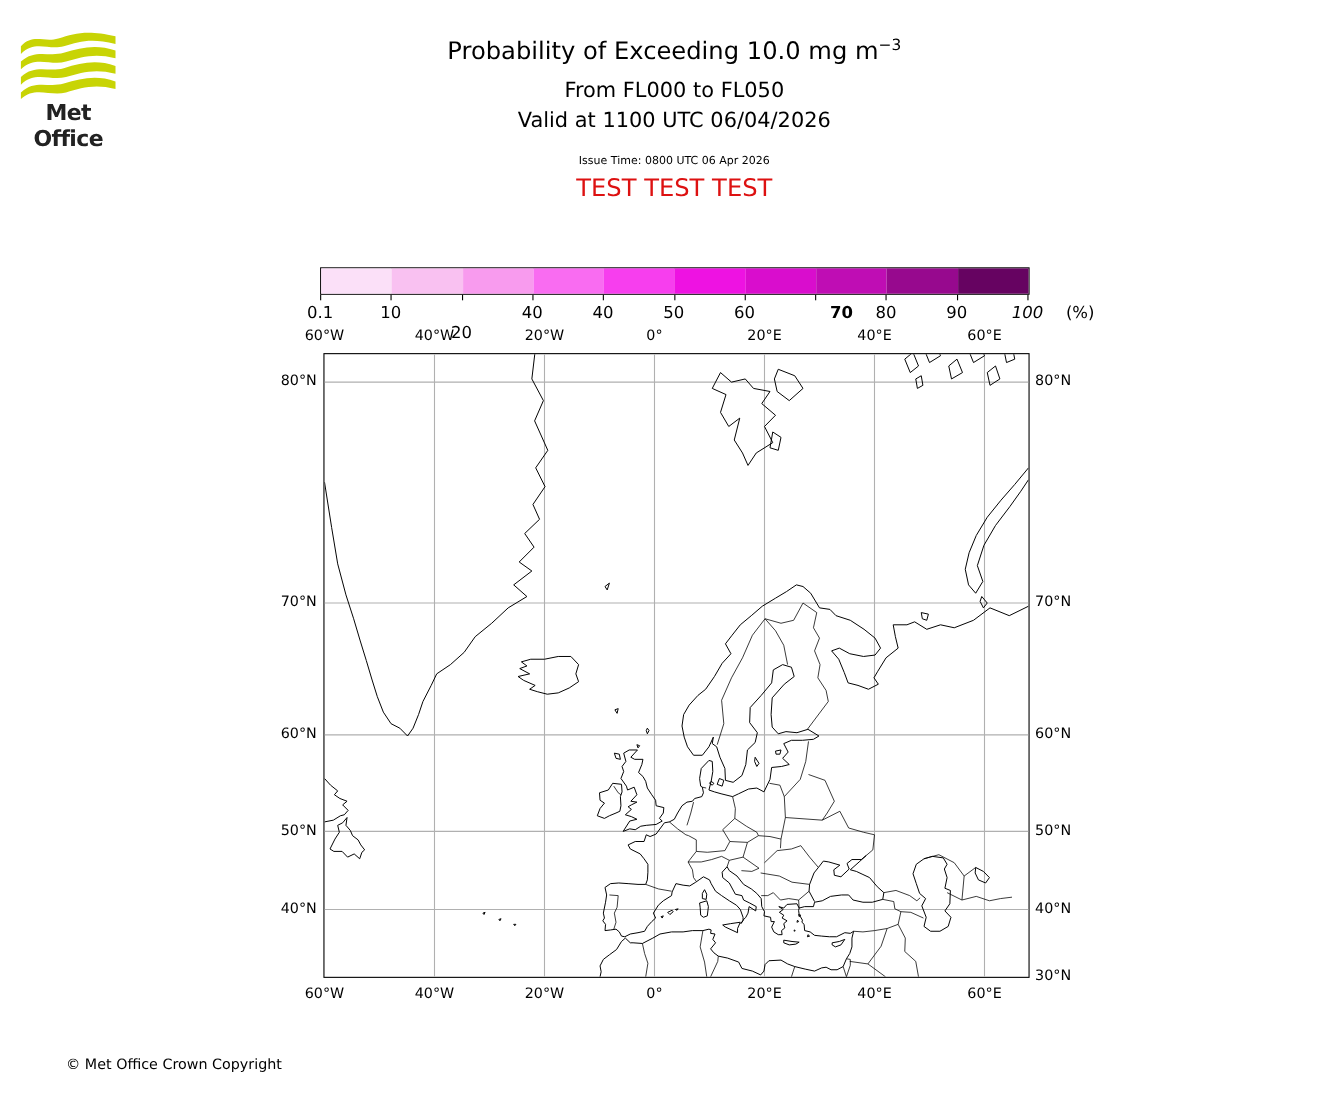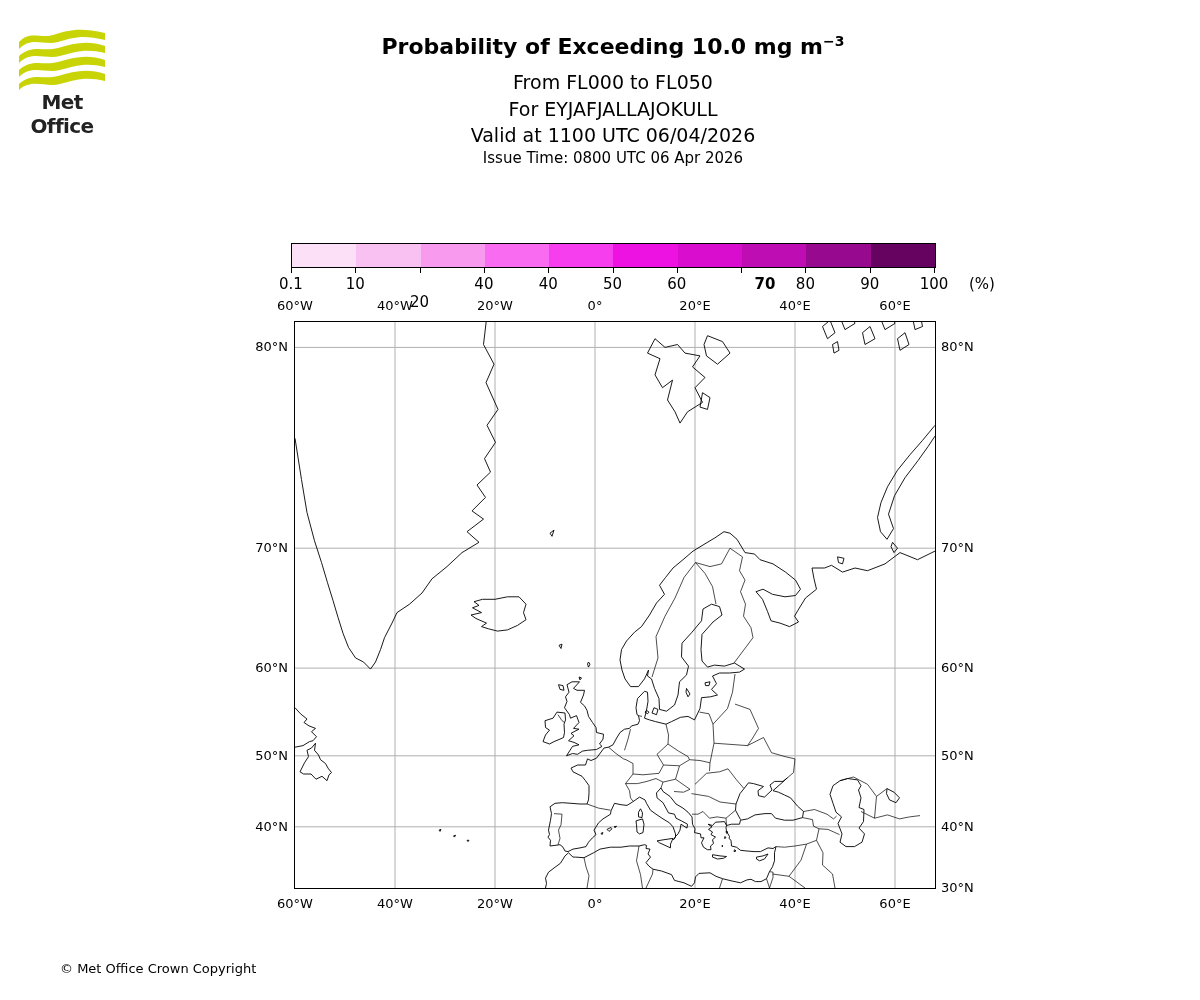--- a/index.html
+++ b/index.html
@@ -2,25 +2,25 @@
 <html><head>
 <meta charset="utf-8">
 <style>
   html,body{margin:0;padding:0;background:#fff;}
   body{width:1200px;height:1000px;position:relative;font-family:"DejaVu Sans","Liberation Sans",sans-serif;color:#000;overflow:hidden;}
   .abs{position:absolute;}
   
   #logo{left:14px;top:26px;width:96px;height:64px;}
   #logo-text{left:10px;top:90px;width:104px;text-align:center;font-size:20px;font-weight:700;color:#222;letter-spacing:-0.6px;}
   #title-block{left:26px;top:28px;width:1174px;text-align:center;}
-  #main-title{font-size:22px;line-height:26px;margin:0 0 9px 0;font-weight:700;}
+  #main-title{font-size:22px;line-height:26px;margin:0 0 9px 0;font-weight:400;}
   #main-title sup{font-size:14px;}
   .subtitle{font-size:19px;line-height:26.5px;}
   #note{font-size:13.5px;margin-top:17px;}
-  #issue{font-size:15px;}
+  #issue{font-size:10px;margin-top:19px;}
   #test-banner{font-size:22px;margin-top:7px;font-weight:400;}
   
   #colorbar{left:291px;top:243px;width:645px;height:25px;border:1px solid #000;box-sizing:border-box;font-size:0;}
   .cb-seg{display:inline-block;height:23px;width:64.3px;}
   #cb-ticks{left:291px;top:268px;width:700px;height:30px;}
   .cb-tick{position:absolute;top:0;width:1px;height:5px;background:#000;}
   .cb-lab{position:absolute;top:7px;width:60px;margin-left:-30px;text-align:center;font-size:15px;}
   #cb-unit{position:absolute;top:7px;left:661px;width:60px;text-align:center;font-size:15px;}
   
   #map-frame{left:295px;top:322px;width:640px;height:566px;border:1.5px solid #000;box-sizing:content-box;margin-left:-1.5px;margin-top:-1.5px;}
@@ -42,23 +42,23 @@
       <path d="M3,44 C16,32 28,40 42,36 C58,31 72,28 89,34 L89,41 C70,36 58,40 44,44 C30,48 16,38 3,51 Z" fill="#c8d405"></path>
       <path d="M3,58 C16,46 28,54 42,50 C58,45 72,42 89,48 L89,55 C70,50 58,54 44,58 C30,62 16,52 3,64 Z" fill="#c8d405"></path>
     </g>
   </svg>
 </div>
 <div class="abs" id="logo-text">Met Office</div>
 
 <div class="abs" id="title-block">
   <div id="main-title"><span>Probability of Exceeding 10.0 mg m</span><sup>−3</sup></div>
   <div class="subtitle">From FL000 to FL050</div>
-  <div class="subtitle">For EYJAFJALLAJOKULL</div>
   <div class="subtitle">Valid at 1100 UTC 06/04/2026</div>
   <div id="issue">Issue Time: 0800 UTC 06 Apr 2026</div>
+  <div id="test-banner" style="color: rgb(221, 17, 17);">TEST TEST TEST</div>
 </div>
 
 <div class="abs" id="colorbar"><span class="cb-seg" style="background: rgb(251, 224, 248);"></span><span class="cb-seg" style="background: rgb(249, 193, 241);"></span><span class="cb-seg" style="background: rgb(248, 155, 238);"></span><span class="cb-seg" style="background: rgb(249, 108, 241);"></span><span class="cb-seg" style="background: rgb(247, 62, 238);"></span><span class="cb-seg" style="background: rgb(238, 18, 226);"></span><span class="cb-seg" style="background: rgb(217, 13, 205);"></span><span class="cb-seg" style="background: rgb(191, 13, 180);"></span><span class="cb-seg" style="background: rgb(151, 9, 142);"></span><span class="cb-seg" style="background: rgb(102, 3, 97);"></span></div>
 <div class="abs" id="cb-ticks">
   <span id="cb-unit">(%)</span>
 <span class="cb-tick" style="left: 0px;"></span>
     <span class="cb-lab" style="left: 0px;">0.1</span>
     <span class="cb-tick" style="left: 64.3px;"></span>
     <span class="cb-lab" style="left: 64.3px;">10</span>
     <span class="cb-tick" style="left: 128.6px;"></span>
@@ -71,21 +71,21 @@
     <span class="cb-lab" style="left: 321.5px;">50</span>
     <span class="cb-tick" style="left: 385.8px;"></span>
     <span class="cb-lab" style="left: 385.8px;">60</span>
     <span class="cb-tick" style="left: 450.1px;"></span>
     <span class="cb-lab" style="left: 474px; font-weight: bold;">70</span>
     <span class="cb-tick" style="left: 514.4px;"></span>
     <span class="cb-lab" style="left: 514.4px;">80</span>
     <span class="cb-tick" style="left: 578.7px;"></span>
     <span class="cb-lab" style="left: 578.7px;">90</span>
     <span class="cb-tick" style="left: 643px;"></span>
-    <span class="cb-lab" style="left: 643px;">100</span>
+    <span class="cb-lab" style="left: 643px; font-style: italic;">100</span>
   </div>
 
 <div class="abs" id="map-frame">
   <svg id="map-svg" width="640" height="566" viewBox="0 0 640 566">
     <path id="grid-path" fill="none" stroke-width="1" d="M100.0,0 V566 M200.0,0 V566 M300.0,0 V566 M400.0,0 V566 M500.0,0 V566 M600.0,0 V566 M0,504.8 H640 M0,433.8 H640 M0,346.1 H640 M0,226.2 H640 M0,25.4 H640 " stroke="#b0b0b0"></path>
     <path id="border-path" fill="none" stroke-width="0.7" stroke-linejoin="round" d="M357.0,355.0 L363.0,335.9 L361.0,314.6 L370.0,294.2 L380.0,276.0 L389.0,255.5 L400.5,240.5 M421.0,282.2 L417.5,264.6 L410.0,251.4 L400.5,240.5 M400.5,240.5 L415.0,244.6 L426.5,241.9 L435.0,226.2 L447.5,234.9 L444.5,248.7 L450.0,258.1 L445.5,269.7 L450.5,282.2 L448.5,294.2 L456.0,305.7 L458.0,315.7 L439.0,341.0 M440.0,352.0 L437.5,370.2 L432.5,386.5 L418.0,402.2 M404.5,390.1 L414.0,391.8 L418.0,402.2 M440.0,382.1 L455.0,387.4 L463.5,406.4 L457.0,417.1 L452.5,423.6 M418.0,402.2 L419.0,421.2 L415.0,440.8 M419.0,421.2 L452.5,423.6 L468.5,415.5 M468.5,415.5 L476.5,430.7 L490.0,434.6 L500.0,436.9 L498.5,450.6 L492.5,455.7 M371.0,402.2 L373.5,413.0 L373.0,422.0 M373.0,422.0 L362.0,432.3 L368.5,443.0 M373.0,422.0 L383.5,429.1 L393.0,434.6 L394.5,437.7 M394.5,437.7 L405.0,438.5 L415.0,440.8 M415.0,440.8 L414.5,449.1 M343.5,393.6 L347.0,394.4 M335.5,407.2 L333.0,417.1 L330.5,425.2 L329.5,428.3 M313.5,425.2 L321.0,431.5 L328.5,436.9 L331.0,437.7 M331.0,437.7 L338.0,441.5 L338.0,452.0 M338.0,452.0 L330.5,461.6 L334.5,468.7 L335.5,475.8 L338.0,479.3 M330.5,461.6 L342.5,461.6 L352.0,459.4 L361.0,456.5 L368.0,460.1 L366.0,465.9 M338.0,452.0 L348.0,452.8 L364.0,451.3 L368.5,443.0 M368.5,443.0 L384.5,443.8 L394.5,437.7 M384.5,443.8 L380.5,457.2 M368.0,460.1 L380.5,457.2 L395.0,467.3 M379.0,469.5 L388.5,470.2 L395.0,467.3 M400.0,462.3 L411.5,451.3 M411.5,451.3 L424.5,449.8 L433.0,446.8 L441.0,457.2 L449.0,466.6 M396.5,471.6 L413.5,474.4 L425.0,480.0 L441.0,482.0 M397.0,492.2 L403.0,492.2 L408.0,489.5 L414.5,496.2 L422.0,494.9 L431.0,496.2 L431.5,503.5 M431.0,496.2 L440.5,488.2 M508.5,489.5 L519.5,487.5 L532.0,492.2 L538.5,496.9 L541.5,494.2 M507.5,495.6 L517.5,497.6 L518.5,504.2 L524.0,506.8 L533.0,507.4 L544.5,512.6 M481.0,524.6 L489.5,525.2 L500.0,524.0 L511.5,522.1 L521.5,518.3 L524.0,506.8 M521.5,518.3 L528.0,530.8 L527.5,543.0 L537.5,552.0 L540.0,566.0 M494.0,554.3 L506.0,538.2 L511.5,522.1 M477.5,552.0 L494.0,554.3 L510.0,566.0 M474.5,549.6 L478.0,550.2 L478.0,555.5 L474.5,566.0 M289.0,535.7 L291.0,544.8 L294.0,553.7 L292.0,566.0 M344.0,524.0 L341.5,538.8 L345.5,552.6 L347.5,566.0 M358.0,547.2 L357.5,552.0 L351.0,566.0 M427.5,556.7 L424.5,566.0 M471.5,556.7 L474.5,566.0 M566.0,489.5 L579.5,496.2 L592.5,492.9 L604.5,496.9 L614.5,494.9 L625.0,493.6 M579.5,496.2 L581.5,474.4 L592.0,466.6 M545.0,458.7 L558.5,455.0 L572.5,462.3 L581.5,474.4 M259.0,491.6 L267.0,492.2 L266.0,502.8 L263.5,508.1 L265.0,516.4 L263.0,522.7 M292.0,482.0 L303.5,486.1 L315.5,488.2 M263.0,392.7 L267.0,398.7 L269.5,400.5 " stroke="#000000"></path>
     <path id="coast-path" fill="none" stroke-width="0.9" stroke-linejoin="round" d="M192.5,-11.4 L188.5,22.5 L199.0,42.2 L191.0,60.6 L203.0,87.4 L192.0,103.3 L200.5,120.4 L189.5,136.6 L195.5,150.1 L182.0,163.0 L190.5,175.4 L177.0,188.9 L188.5,197.1 L172.0,209.7 L184.0,220.3 L167.0,230.6 L152.0,244.6 L137.0,256.8 L127.0,271.0 L114.5,282.2 L102.0,290.6 L97.0,301.1 L89.5,315.7 L85.5,327.6 L80.5,340.0 L75.5,347.1 L68.5,340.0 L60.5,335.9 L53.5,325.4 L48.0,311.3 L43.0,295.3 L38.0,278.5 L32.5,260.7 L26.5,240.5 L19.5,218.8 L12.0,190.6 L6.5,157.6 L0.0,116.3 M187.5,277.3 L200.0,277.3 L212.5,274.8 L224.0,274.8 L231.0,282.2 L228.5,290.6 L231.0,297.7 L222.5,303.4 L212.5,307.9 L202.5,309.1 L193.5,306.8 L186.5,304.6 L191.5,301.1 L181.0,296.5 L176.0,293.0 L186.5,290.6 L177.5,285.8 L184.0,283.4 L179.0,279.7 Z M352.5,31.1 L365.0,36.7 L360.0,52.9 L367.5,65.7 L377.5,58.1 L372.5,78.0 L380.0,89.8 L385.0,101.1 L392.5,89.8 L407.5,80.4 L400.0,65.7 L410.0,55.5 L397.5,44.9 L405.0,33.9 L390.0,31.1 L382.5,22.5 L370.0,25.4 L360.0,16.7 Z M412.5,13.7 L427.5,19.6 L435.0,31.1 L422.5,42.2 L411.5,33.9 L409.0,22.5 Z M407.5,70.7 L415.0,75.6 L412.5,87.4 L405.0,85.1 Z M527.5,4.5 L535.0,-1.7 L540.0,10.7 L532.5,16.7 Z M545.0,-4.9 L555.0,-11.4 L560.0,1.4 L550.0,7.6 Z M567.5,10.7 L575.0,4.5 L580.0,16.7 L570.0,22.5 Z M585.0,-4.9 L595.0,-11.4 L600.0,1.4 L590.0,7.6 Z M602.5,16.7 L610.0,10.7 L614.0,22.5 L605.0,28.3 Z M617.5,-4.9 L625.0,-8.1 L627.5,4.5 L620.0,7.6 Z M537.5,22.5 L542.5,19.6 L544.0,28.3 L539.0,31.1 Z M640.0,103.3 L627.5,118.4 L615.0,132.7 L602.5,148.2 L592.5,164.8 L586.0,180.5 L582.5,195.5 L585.5,209.7 L592.0,217.3 L598.5,206.6 L593.5,192.2 L599.5,173.7 L610.0,155.7 L623.0,138.6 L633.0,124.6 L640.0,114.1 M597.5,220.3 L602.5,226.2 L599.0,230.6 L596.0,224.7 Z M542.5,234.9 L549.0,236.3 L547.5,241.9 L543.5,240.5 Z M640.0,229.1 L622.5,237.7 L605.0,230.6 L590.0,241.9 L572.5,248.7 L560.0,246.0 L547.5,250.1 L536.5,243.3 L529.5,246.0 L517.0,246.0 L519.0,256.8 L521.5,267.2 L510.5,276.0 L503.0,288.2 L499.5,294.2 L503.5,300.0 L494.5,304.6 L485.0,301.1 L476.0,298.8 L472.5,289.4 L467.5,277.3 L461.0,269.7 L468.0,267.2 L477.5,272.3 L490.0,274.8 L500.5,273.5 L505.5,267.2 L500.5,258.1 L490.5,250.1 L478.0,241.9 L465.0,237.7 L459.5,232.0 L450.0,230.6 L442.0,217.3 L435.0,211.2 L429.0,209.7 L420.0,215.8 L410.0,221.8 L398.0,229.1 L388.0,237.7 L378.0,246.0 L370.5,255.5 L364.5,263.3 L369.5,272.3 L361.5,281.0 L354.5,293.0 L346.5,304.6 L339.5,310.2 L331.5,319.0 L326.5,327.6 L325.0,338.0 L327.0,348.1 L330.0,356.9 L335.5,364.6 L343.5,364.6 L349.5,356.9 L353.5,348.1 L352.5,354.0 L356.5,356.9 L359.5,366.4 L364.0,376.6 L364.5,387.4 L371.5,389.2 L379.5,383.0 L383.0,373.0 L384.5,359.8 L391.5,353.0 L393.5,344.1 L386.5,334.9 L387.0,321.2 L397.0,310.2 L406.5,298.8 L408.0,287.0 L416.5,282.2 L424.5,284.6 L427.0,293.0 L418.0,300.0 L407.0,312.4 L406.0,327.6 L407.0,339.0 L412.5,345.1 L419.5,343.1 L429.5,344.1 L439.5,341.0 L449.5,347.1 L444.5,350.1 L434.5,351.0 L424.5,351.0 L417.5,354.0 L421.5,361.7 L416.5,367.4 L422.5,373.0 L415.5,374.8 L406.5,375.7 L405.0,386.5 L399.5,397.9 L393.0,394.4 L385.5,395.3 L376.5,399.6 L371.0,402.2 L360.5,399.6 L354.5,397.9 L349.5,396.2 L351.5,388.3 L353.0,379.4 L352.5,370.2 L349.5,369.3 L342.5,376.6 L341.0,385.7 L342.0,392.7 L343.5,393.6 L344.5,398.7 L343.0,402.2 L336.5,403.9 L334.5,406.4 L329.5,407.2 L325.0,410.5 L321.0,417.1 L318.0,422.8 L313.5,425.2 L309.0,426.0 L301.5,436.2 L296.0,438.5 L292.5,436.9 L290.5,443.0 L282.5,443.0 L276.0,446.1 L278.0,449.8 L287.0,454.3 L290.5,458.7 L294.0,463.7 L294.0,470.9 L293.5,477.9 L292.0,482.0 L285.0,482.0 L276.0,481.3 L267.5,480.7 L260.0,481.3 L255.0,484.8 L256.5,491.6 L255.5,498.2 L253.5,508.1 L254.5,512.6 L253.0,515.1 L255.5,518.3 L255.0,524.0 L260.0,523.4 L265.0,522.7 L268.0,525.2 L270.0,529.0 L273.0,529.6 L278.0,527.1 L285.0,525.9 L291.0,524.6 L293.5,520.2 L297.5,515.8 L301.0,512.6 L299.0,508.1 L303.5,500.9 L308.0,496.9 L315.5,492.2 L316.0,488.9 L319.5,481.3 L326.0,482.7 L332.0,483.4 L337.5,480.0 L344.5,475.1 L350.0,477.9 L351.5,481.3 L355.5,488.2 L361.0,492.2 L368.0,496.9 L374.5,500.9 L378.0,504.8 L380.5,511.9 L380.5,515.1 L378.5,517.7 L380.5,514.5 L383.0,511.9 L385.0,508.1 L386.0,502.2 L392.0,506.1 L392.5,502.2 L386.5,498.9 L381.0,496.2 L379.5,492.2 L373.5,490.9 L368.0,480.7 L362.0,475.8 L361.5,470.9 L366.0,465.9 L368.0,469.5 L375.0,474.4 L381.0,482.0 L388.0,486.1 L393.0,490.2 L397.0,494.9 L397.5,502.2 L400.0,506.8 L399.5,510.6 L405.5,511.9 L406.0,515.8 L409.0,515.8 L406.5,520.8 L408.5,525.2 L412.5,527.7 L416.0,527.7 L415.5,524.0 L418.5,521.5 L417.5,517.7 L420.5,515.1 L416.0,512.6 L417.5,510.0 L413.5,507.4 L417.0,504.8 L413.0,502.2 L417.5,503.5 L420.5,500.2 L429.5,499.6 L431.5,503.5 L436.5,502.2 L444.5,502.2 L445.5,498.2 L452.5,496.9 L460.0,492.9 L470.0,491.6 L476.5,491.6 L480.5,496.2 L489.5,498.2 L498.0,498.2 L507.5,495.6 L508.5,489.5 L502.5,484.1 L495.5,475.8 L489.5,473.0 L483.5,470.2 L478.0,468.7 L486.0,461.6 L492.5,455.7 L488.0,459.4 L479.5,459.4 L475.0,463.0 L477.0,468.0 L469.5,475.1 L463.5,473.7 L463.0,468.7 L468.5,464.5 L458.5,461.6 L453.5,460.8 L449.0,466.6 L445.0,471.6 L441.0,482.0 L440.5,488.2 L445.5,497.6 M250.5,566.0 L251.5,561.4 L250.5,556.1 L253.5,550.2 L259.0,546.0 L265.5,541.2 L270.0,533.9 L273.5,530.8 L278.0,535.1 L280.5,535.1 L289.0,535.7 L298.5,530.8 L305.0,527.1 L315.5,525.2 L326.0,525.2 L334.5,524.0 L344.0,524.0 L349.5,522.7 L351.5,523.4 L351.0,526.5 L355.0,527.1 L353.0,532.0 L355.5,535.1 L351.0,540.6 L354.0,544.2 L358.0,547.2 L366.5,549.0 L376.5,552.6 L379.5,558.4 L389.0,560.8 L396.5,564.3 L399.5,560.8 L400.5,554.9 L404.0,551.4 L415.0,550.8 L421.0,554.3 L427.5,556.7 L437.0,559.0 L445.5,560.8 L452.0,557.9 L456.0,557.3 L460.5,559.6 L466.0,559.6 L471.5,556.7 L474.5,549.6 L477.5,544.8 L479.5,538.8 L479.5,530.8 L481.0,524.6 L478.0,526.5 L473.0,525.9 L465.5,529.6 L459.0,529.6 L452.0,529.0 L445.5,528.3 L441.5,525.2 L436.5,524.0 L436.0,518.3 L434.0,516.4 L434.5,514.5 L431.5,509.4 L431.0,505.5 L431.5,503.5 M271.5,433.8 L277.5,431.5 L282.5,432.3 L287.5,429.1 L292.5,428.3 L301.5,427.5 L307.0,424.4 L304.5,422.0 L308.0,417.1 L308.5,412.2 L301.5,410.5 L301.0,405.5 L297.5,400.5 L293.5,394.4 L292.0,388.3 L289.5,383.9 L285.5,380.3 L288.5,373.0 L289.5,368.3 L282.0,368.3 L278.5,366.4 L284.5,359.8 L277.0,359.8 L272.0,362.7 L274.0,370.2 L270.5,374.8 L272.0,379.4 L269.5,385.7 L274.5,392.7 L275.5,396.2 L281.5,393.6 L284.0,400.5 L278.5,406.4 L284.0,407.2 L279.0,409.7 L276.0,411.4 L279.0,413.8 L273.5,418.7 L279.0,420.4 L284.0,422.8 L277.5,424.4 Z M270.0,391.0 L262.0,390.1 L258.0,396.2 L250.0,398.7 L250.5,405.5 L254.5,408.1 L250.5,413.0 L248.0,419.6 L254.5,422.0 L259.0,419.6 L265.0,417.1 L268.5,415.5 L269.5,410.5 L269.0,402.2 L270.5,397.9 Z M345.5,486.8 L347.5,490.9 L347.0,495.6 L343.5,494.9 L343.5,490.2 Z M347.5,496.9 L349.0,502.2 L348.0,510.6 L344.5,511.9 L342.0,510.0 L341.5,502.8 L341.0,498.9 Z M378.0,516.4 L375.5,522.1 L375.5,525.9 L364.5,520.8 L362.0,518.9 L369.0,517.7 Z M417.5,532.7 L425.0,533.9 L431.5,534.5 L428.5,536.3 L422.5,537.0 L417.5,535.1 Z M461.5,535.1 L468.0,533.9 L473.0,532.0 L469.5,537.0 L464.5,538.8 L461.5,537.0 Z M312.0,507.4 L316.0,505.5 L317.0,506.8 L314.0,509.4 Z M319.0,504.8 L321.5,504.2 L320.5,505.5 Z M306.0,511.3 L308.0,510.6 L307.0,512.6 Z M359.0,385.7 L363.0,387.4 L361.5,392.7 L357.0,391.0 Z M351.5,388.3 L354.0,390.1 L352.5,391.8 L350.0,390.1 Z M391.5,366.4 L395.0,372.0 L393.0,374.8 L391.0,370.2 Z M410.0,360.8 L415.0,359.8 L414.0,363.6 L410.5,363.6 Z M264.0,323.3 L267.0,322.2 L266.0,326.5 Z M293.5,340.0 L295.0,342.1 L293.5,345.1 L292.5,342.1 Z M284.0,355.0 L286.5,355.9 L285.0,357.9 Z M263.5,362.7 L268.0,363.6 L269.0,368.3 L265.0,367.4 Z M255.0,211.2 L259.0,208.1 L257.0,214.3 Z M144.0,508.1 L146.0,507.4 L145.0,509.4 Z M158.5,513.9 L160.5,513.2 L159.5,515.1 Z M172.0,518.3 L174.0,518.3 L173.0,519.6 Z M431.0,509.4 L433.0,510.0 L431.5,511.3 Z M430.0,514.5 L431.0,515.8 L429.5,516.4 Z M439.5,527.7 L441.0,529.0 L439.0,529.6 Z M427.0,523.4 L428.0,524.0 L427.0,524.6 Z M552.5,456.5 L562.5,457.9 L566.0,463.7 L563.5,468.0 L566.0,475.8 L564.0,485.5 L569.0,487.5 L568.5,499.6 L564.0,506.1 L569.5,511.9 L567.0,520.2 L559.5,524.6 L551.0,524.6 L545.0,520.2 L547.0,511.9 L543.0,501.5 L546.5,494.9 L541.0,490.2 L538.0,481.3 L535.0,472.3 L538.0,463.7 L545.0,458.7 Z M592.0,466.6 L599.0,470.2 L604.5,475.8 L601.0,480.7 L594.5,477.9 L591.5,471.6 Z M0.0,385.7 L5.5,391.8 L12.0,397.0 L9.0,400.5 L14.0,403.9 L20.5,406.4 L16.5,409.7 L21.5,414.7 L18.0,418.7 L14.5,419.6 L8.0,423.6 L0.0,425.2 M20.5,421.2 L16.5,426.0 L12.0,428.3 L13.5,434.6 L9.5,440.8 L5.0,449.8 L8.5,452.0 L16.0,452.0 L21.0,457.2 L27.0,454.3 L32.0,458.7 L34.0,452.8 L36.5,450.6 L33.0,446.1 L30.5,441.5 L25.5,437.7 L23.5,433.0 L19.5,428.3 Z " stroke="#000000"></path>
   </svg>
 </div>
 <div class="abs" id="ax-labels-top">

